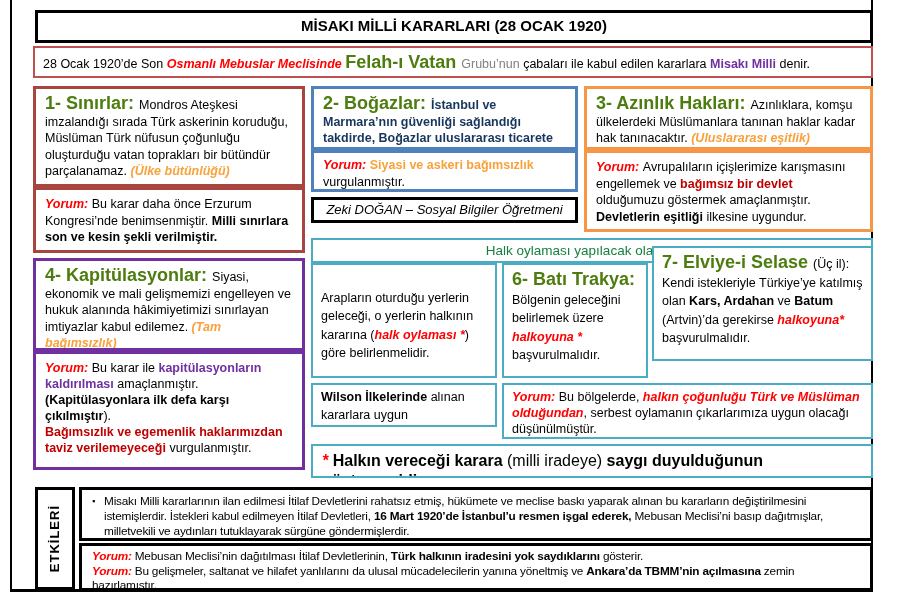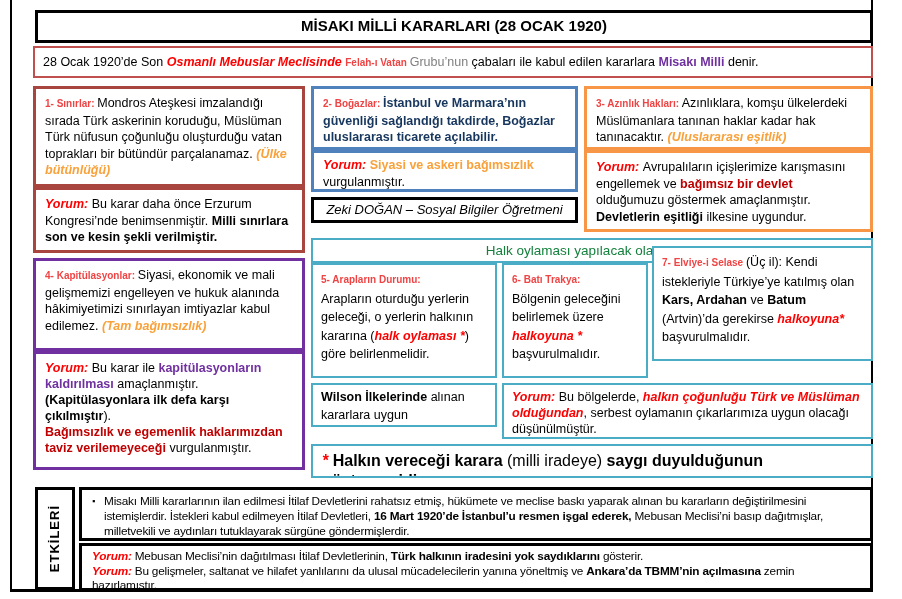--- a/index.html
+++ b/index.html
@@ -11,21 +11,21 @@
   .frame{
     position:absolute;left:10px;top:0;width:863px;height:592px;
     box-sizing:border-box;
     border-left:2px solid #000;border-right:2px solid #000;border-bottom:3px solid #000;
   }
   .box{
     position:absolute;box-sizing:border-box;background:#fff;
     padding:6px 9px;font-size:12.5px;line-height:16.5px;overflow:hidden;
   }
   
-  .hb{color:#ef4444;font-weight:700;font-size:10px;}
+  .hb{color:#4d7c0f;font-weight:700;font-size:18px;}
   .nb{color:#17365D;font-weight:700;}
   .rb{color:#FF0000;font-weight:700;font-style:italic;}
   .drb{color:#C00000;font-weight:700;margin-top:36px;}
   .ob{color:#F9A13A;font-weight:700;}
   .obi{color:#F9A13A;font-weight:700;font-style:italic;}
   .pb{color:#7030A0;font-weight:700;}
   .b{font-weight:700;}
   .gy{color:#808080;}
 
   #title-box{
@@ -96,21 +96,21 @@
 
 <div class="box" id="credit-box">Zeki DOĞAN – Sosyal Bilgiler Öğretmeni</div>
 
 <div class="box" id="b3d"><span class="hb">3- Azınlık Hakları: </span><span>Azınlıklara, komşu ülkelerdeki Müslümanlara tanınan haklar kadar hak tanınacaktır. </span><span class="obi">(Uluslararası eşitlik)</span></div>
 <div class="box" id="b3y"><span class="rb">Yorum: </span><span>Avrupalıların içişlerimize karışmasını engellemek ve </span><span class="drb">bağımsız bir devlet </span><span>olduğumuzu göstermek amaçlanmıştır. </span><span class="b">Devletlerin eşitliği </span><span>ilkesine uygundur.</span></div>
 
 <div class="box" id="b4d"><span class="hb">4- Kapitülasyonlar: </span><span>Siyasi, ekonomik ve mali gelişmemizi engelleyen ve hukuk alanında hâkimiyetimizi sınırlayan imtiyazlar kabul edilemez. </span><span class="obi">(Tam bağımsızlık)</span></div>
 <div class="box" id="b4y"><span class="rb">Yorum: </span><span>Bu karar ile </span><span class="pb">kapitülasyonların kaldırılması </span><span>amaçlanmıştır.</span><br><span class="b">(Kapitülasyonlara ilk defa karşı çıkılmıştır</span><span>).</span><br><span class="drb">Bağımsızlık ve egemenlik haklarımızdan taviz verilemeyeceği </span><span>vurgulanmıştır.</span></div>
 
 <div class="box teal" id="pleb-header">Halk oylaması yapılacak olan yerler</div>
-<div class="box teal" id="b5"><span class="hb">5- Arapların Durumu:</span><br><span>Arapların oturduğu yerlerin geleceği, o yerlerin halkının kararına (</span><span class="rb">halk oylaması *</span><span>) göre belirlenmelidir.</span></div>
+<div class="box teal" id="b5"><br><span>Arapların oturduğu yerlerin geleceği, o yerlerin halkının kararına (</span><span class="rb">halk oylaması *</span><span>) göre belirlenmelidir.</span></div>
 <div class="box teal" id="b6"><span class="hb">6- Batı Trakya:</span><br><span>Bölgenin geleceğini belirlemek üzere </span><span class="rb">halkoyuna *</span><span> başvurulmalıdır.</span></div>
 <div class="box teal" id="b7"><span class="hb">7- Elviye-i Selase </span><span>(Üç il): Kendi istekleriyle Türkiye’ye katılmış olan </span><span class="b">Kars, Ardahan</span><span> ve </span><span class="b">Batum</span><span> (Artvin)’da gerekirse </span><span class="rb">halkoyuna*</span><span> başvurulmalıdır.</span></div>
 <div class="box teal" id="wilson"><span class="b">Wilson İlkelerinde </span><span>alınan kararlara uygun davranılmıştır.</span></div>
 <div class="box teal" id="myorum"><span class="rb">Yorum: </span><span>Bu bölgelerde, </span><span class="rb">halkın çoğunluğu Türk ve Müslüman olduğundan</span><span>, serbest oylamanın çıkarlarımıza uygun olacağı düşünülmüştür.</span></div>
 <div class="box teal" id="footnote"><span class="rb">* </span><span class="b">Halkın vereceği karara </span><span>(milli iradeye) </span><span class="b">saygı duyulduğunun göstergesidir.</span></div>
 
 <div class="box" id="etk-label">
   <span class="vtext">ETKİLERİ</span>
 </div>
 <div class="box" id="etk-bullet">

